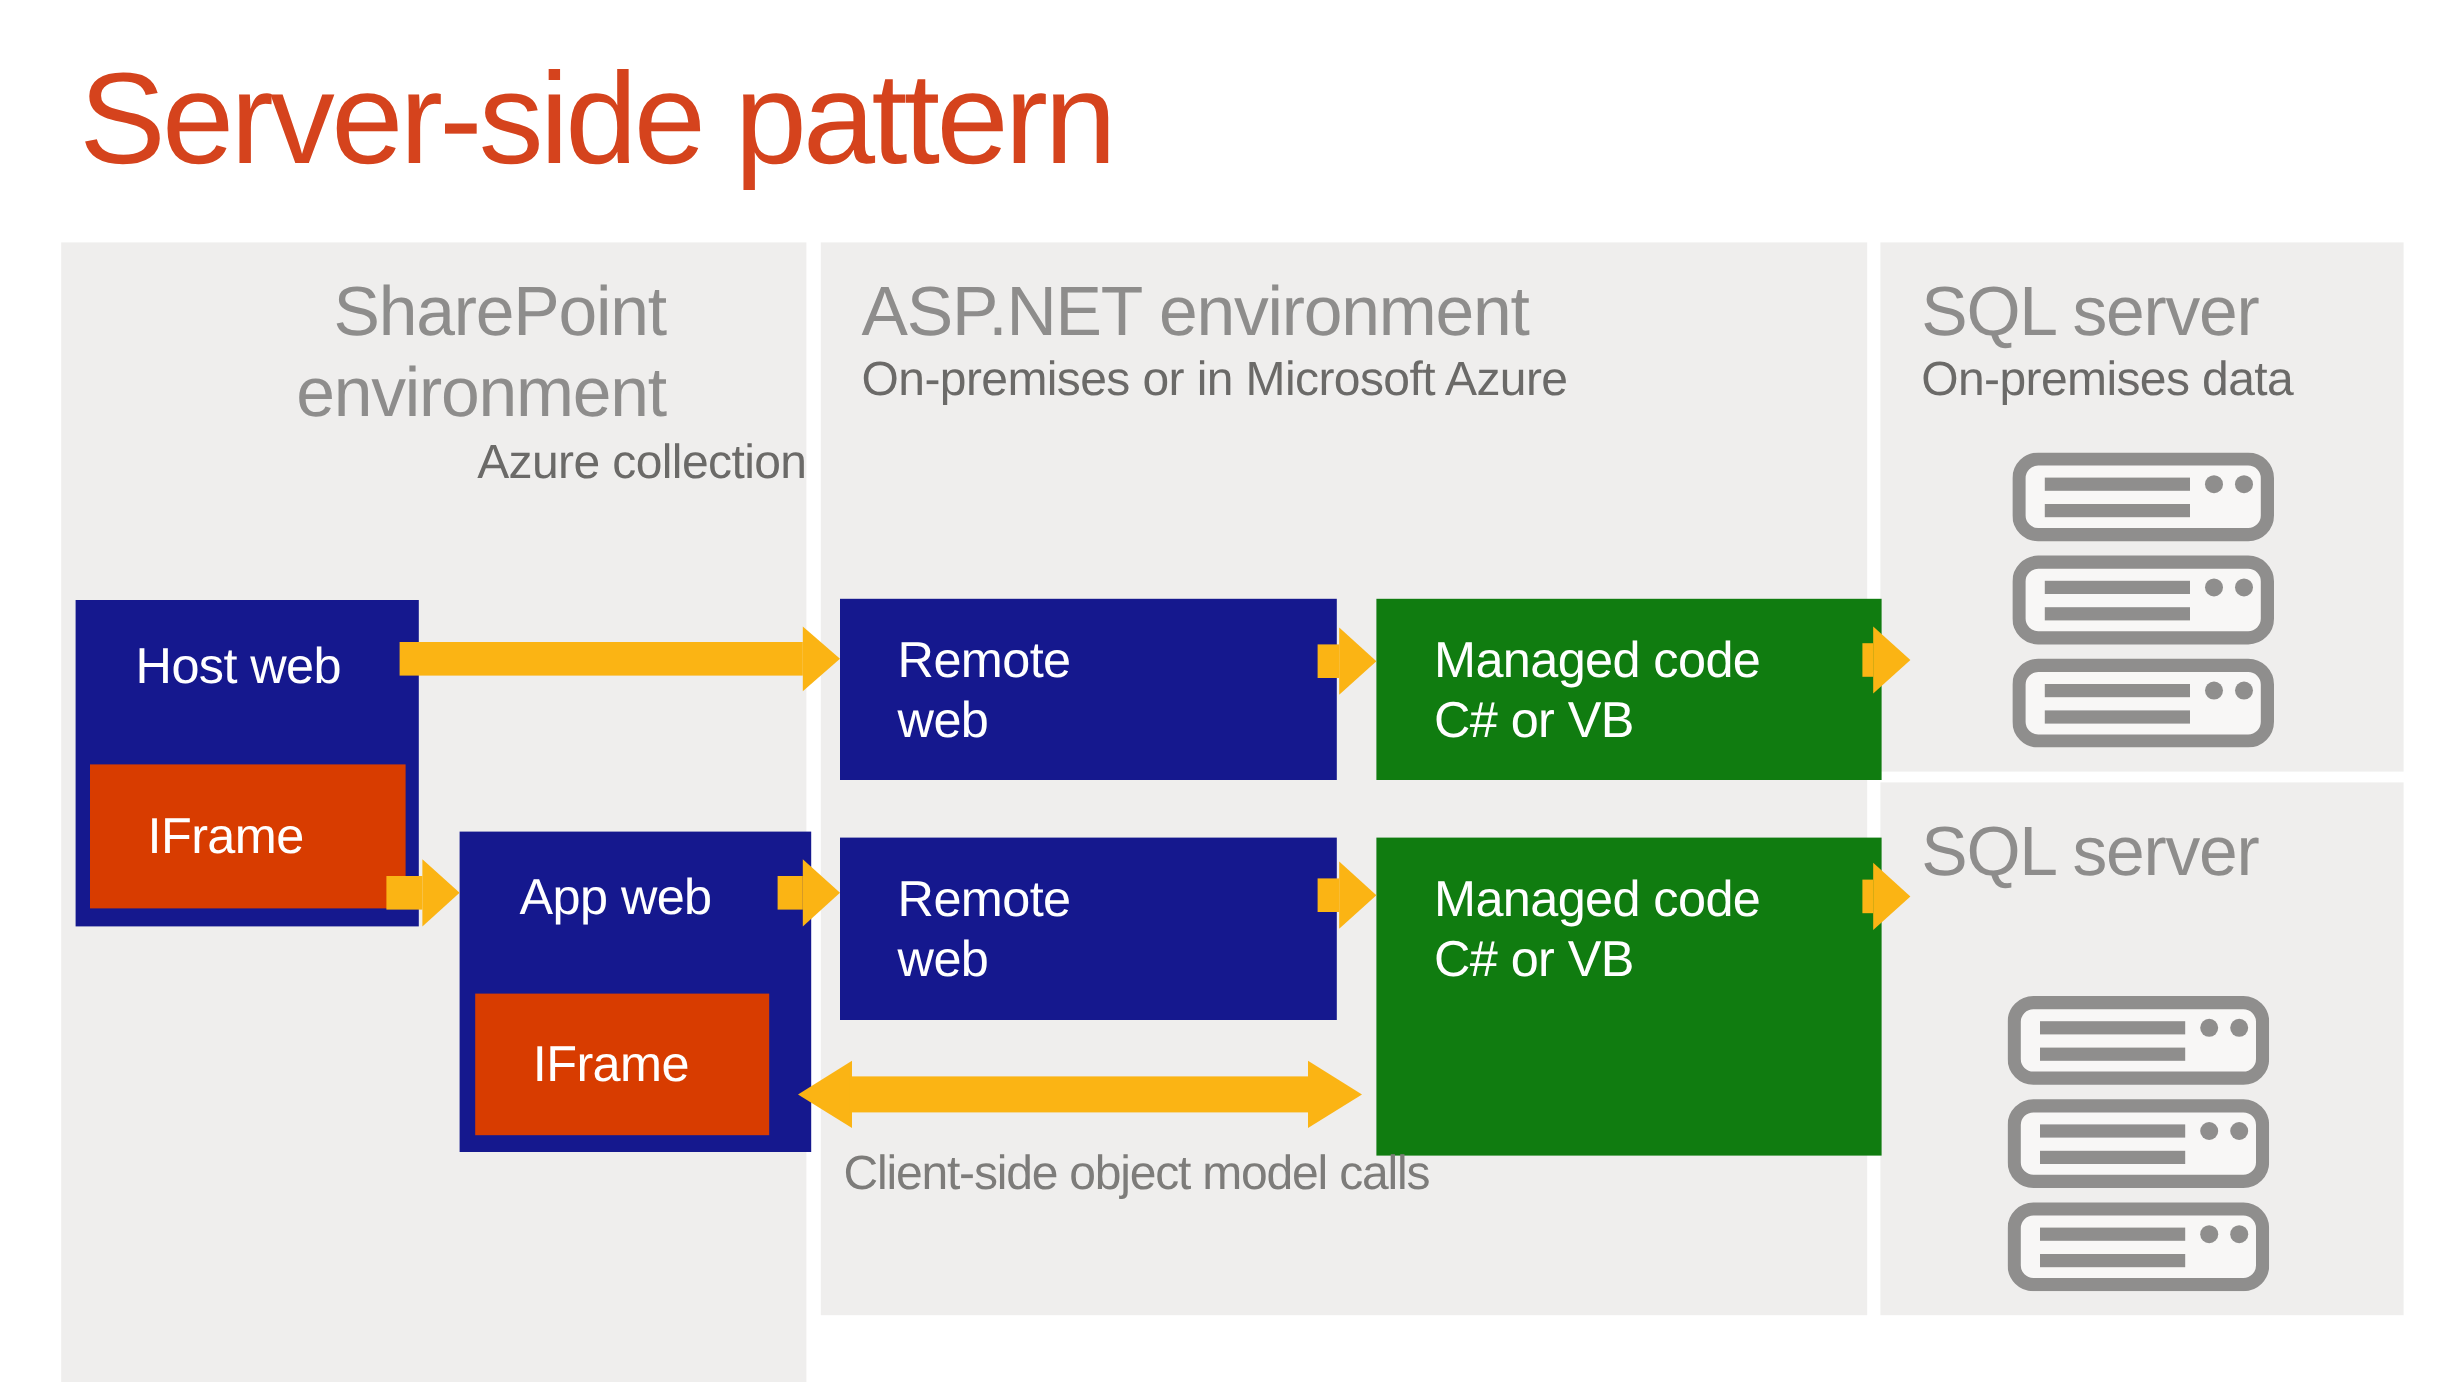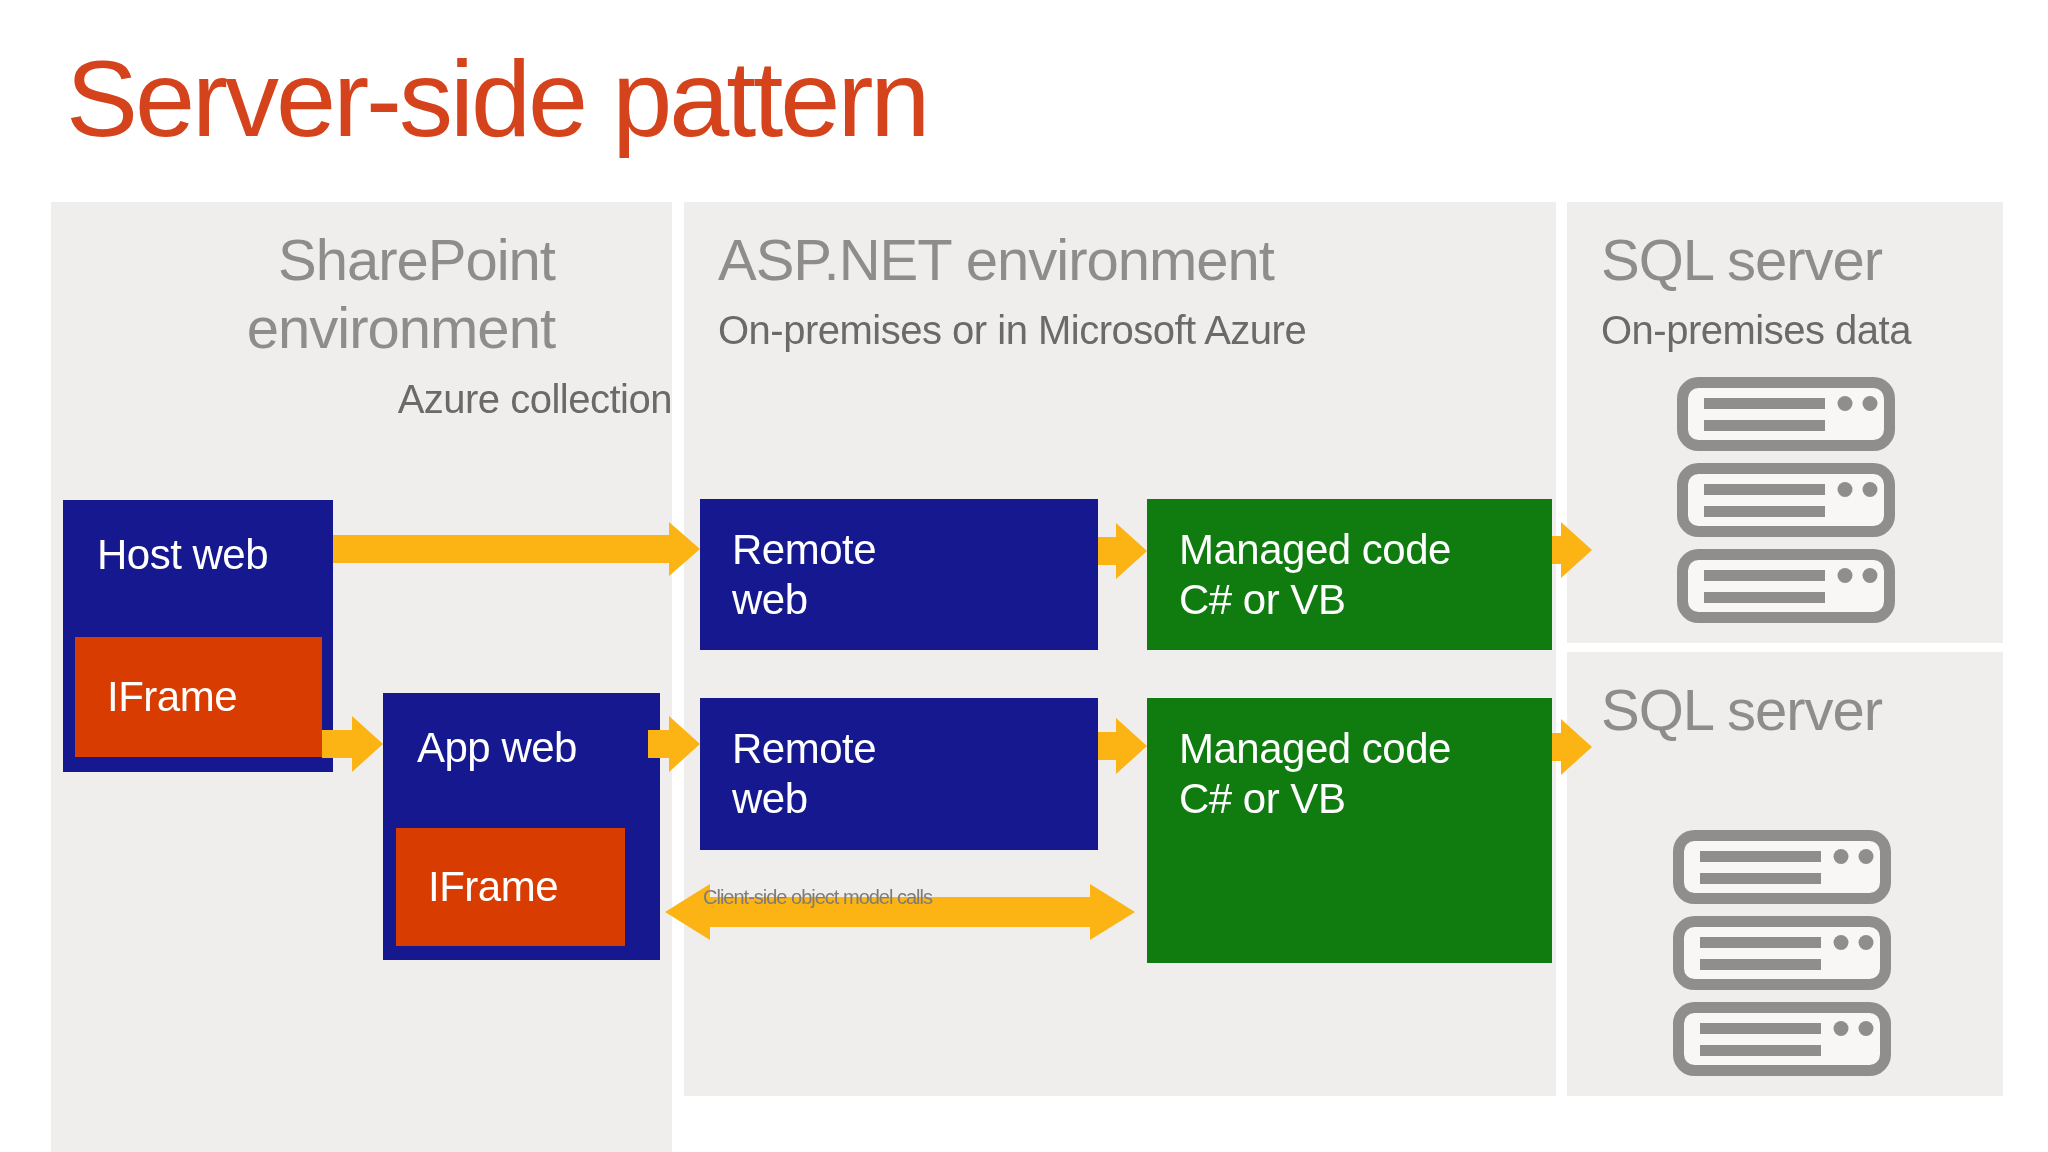--- a/index.html
+++ b/index.html
@@ -31,29 +31,30 @@
   .panel-heading {
     margin:24px 0 0 34px;
     font-size:58px;
     font-weight:300;
     line-height:1.18;
     letter-spacing:-1px;
     color:var(--heading-gray);
   }
   .panel-sharepoint .panel-heading { max-width:470px; }
   .panel-sub {
-    margin:14px 0 0 34px;
+    margin:0 0 0 34px;
     font-size:40px;
     font-weight:400;
     letter-spacing:-0.5px;
     color:var(--subheading-gray);
   }
   .box {
     position:absolute;
     color:var(--label-white);
+    padding-left:16px;
   }
   .box-blue   { background:var(--box-blue); }
   .box-orange { background:var(--box-orange); }
   .box-green  { background:var(--box-green); }
   .box-label {
     font-size:42px;
     line-height:1.2;
     white-space:pre-line;
     letter-spacing:-0.5px;
   }
@@ -68,22 +69,22 @@
   .box-remote-bottom  { left:700px;  top:698px; width:398px; height:152px; }
   .box-managed-top    { left:1147px; top:499px; width:405px; height:151px; }
   .box-managed-bottom { left:1147px; top:698px; width:405px; height:265px; }
   .arrow { position:absolute; }
   .arrow .shaft { position:absolute; background:var(--arrow-yellow); }
   .arrow .head  { position:absolute; width:0; height:0; border-style:solid; border-color:transparent; }
   .head-right { border-left-color:var(--arrow-yellow) !important; border-right-width:0 !important; }
   .head-left  { border-right-color:var(--arrow-yellow) !important; border-left-width:0 !important; }
   .caption {
     position:absolute;
-    left:703px; top:886px;
-    font-size:20px;
+    left:703px; top:956px;
+    font-size:40px;
     letter-spacing:-1px;
     color:var(--caption-gray);
   }
   .server-icon { position:absolute; }
 </style>
 </head>
 <body>
 
 <div class="canvas">
 

